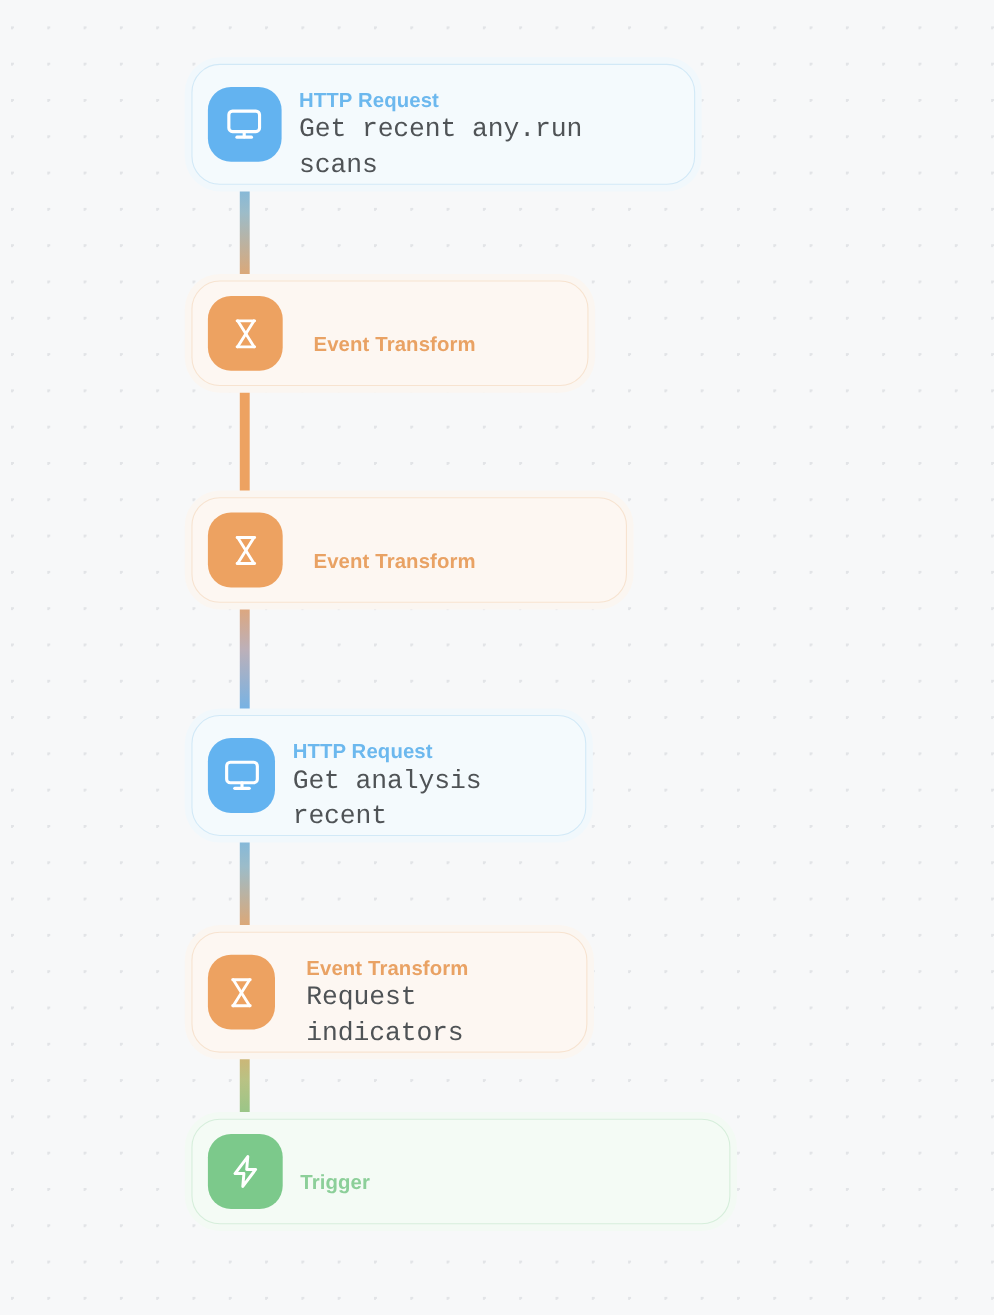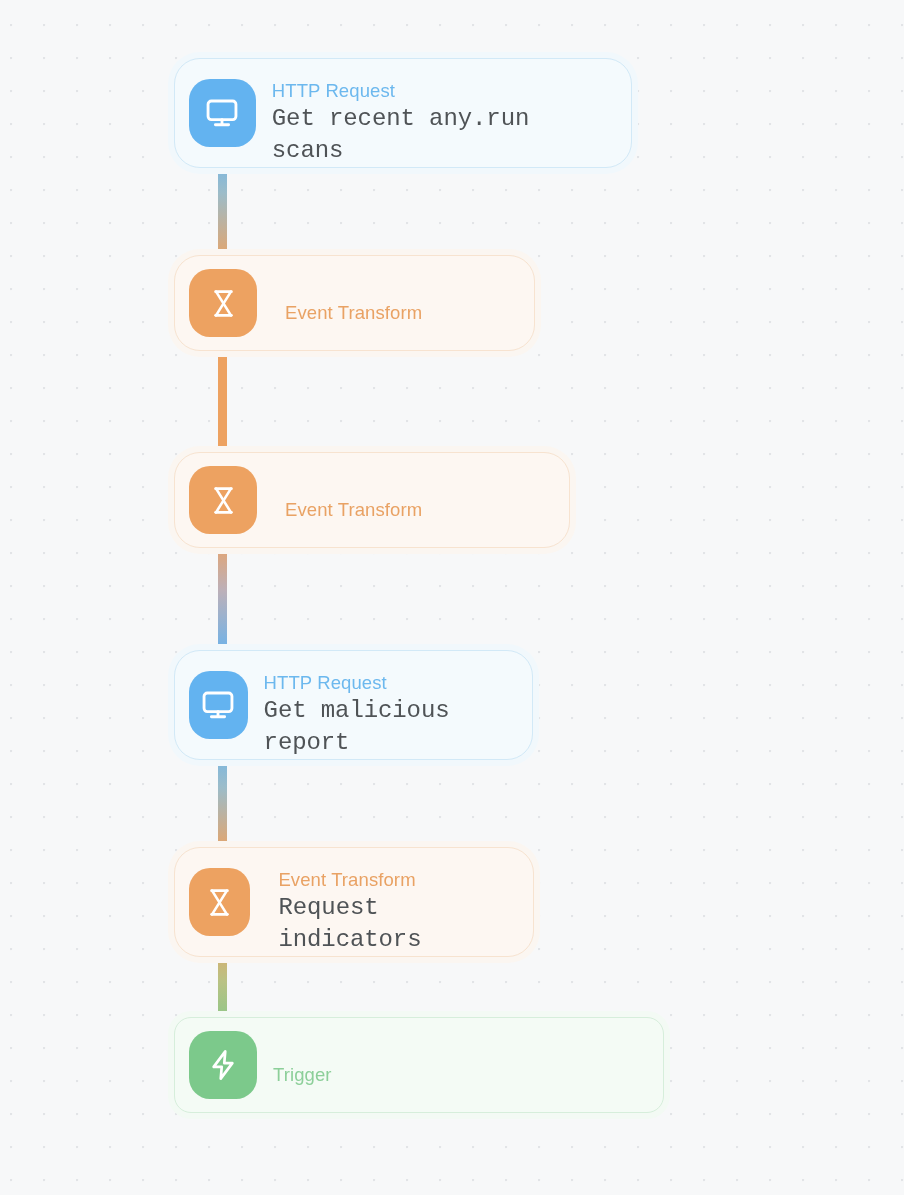--- a/index.html
+++ b/index.html
@@ -96,21 +96,21 @@
   .node-icon svg { display: block; }
 
   .node-text {
     padding: 0 22px 0 16px;
     min-width: 0;
   }
 
   .node-kind {
     font-size: 18.5px;
     line-height: 24px;
-    font-weight: 400;
+    font-weight: 700;
     letter-spacing: 0.1px;
     white-space: nowrap;
     margin-top: 20px;
   }
 
   .node-title {
     font-size: 24px;
     line-height: 32px;
     font-weight: 400;
     color: #4f5356;
@@ -210,40 +210,40 @@
   <div class="node kind-http" style="top:650px; width:359px;">
     <div class="node-icon">
       <svg width="36" height="36" viewBox="0 0 24 24" fill="none" stroke="#ffffff" stroke-width="1.9" stroke-linecap="round" stroke-linejoin="round">
         <rect x="2.7" y="4" width="18.6" height="12.4" rx="2.2"></rect>
         <line x1="12" y1="16.4" x2="12" y2="19.6"></line>
         <line x1="7.6" y1="19.8" x2="16.4" y2="19.8"></line>
       </svg>
     </div>
     <div class="node-text">
       <div class="node-kind">HTTP Request</div>
-      <div class="node-title">Get malicious report</div>
+      <div class="node-title">Get analysis recent</div>
     </div>
   </div>
 
   <div class="node kind-transform" style="top:847px; width:360px;">
     <div class="node-icon">
       <svg width="33" height="33" viewBox="0 0 24 24" fill="none" stroke="#ffffff" stroke-width="1.9" stroke-linecap="round" stroke-linejoin="round">
         <line x1="6.2" y1="3.4" x2="17.8" y2="3.4"></line>
         <line x1="6.2" y1="20.6" x2="17.8" y2="20.6"></line>
         <path d="M6.6 3.4 L17.4 20.6"></path>
         <path d="M17.4 3.4 L6.6 20.6"></path>
       </svg>
     </div>
     <div class="node-text">
       <div class="node-kind">Event Transform</div>
       <div class="node-title">Request indicators</div>
     </div>
   </div>
 
-  <div class="node kind-trigger" style="top:1017px; width:490px;border-radius:17px;">
+  <div class="node kind-trigger" style="top:1017px; width:490px;">
     <div class="node-icon">
       <svg width="34" height="34" viewBox="0 0 24 24" fill="none" stroke="#ffffff" stroke-width="1.9" stroke-linecap="round" stroke-linejoin="round">
         <path d="M13.6 2.4 L5.4 13.3 H11.1 L10.4 21.6 L18.6 10.7 H12.9 Z"></path>
       </svg>
     </div>
     <div class="node-text">
       <div class="node-kind">Trigger</div>
     </div>
   </div>
 

